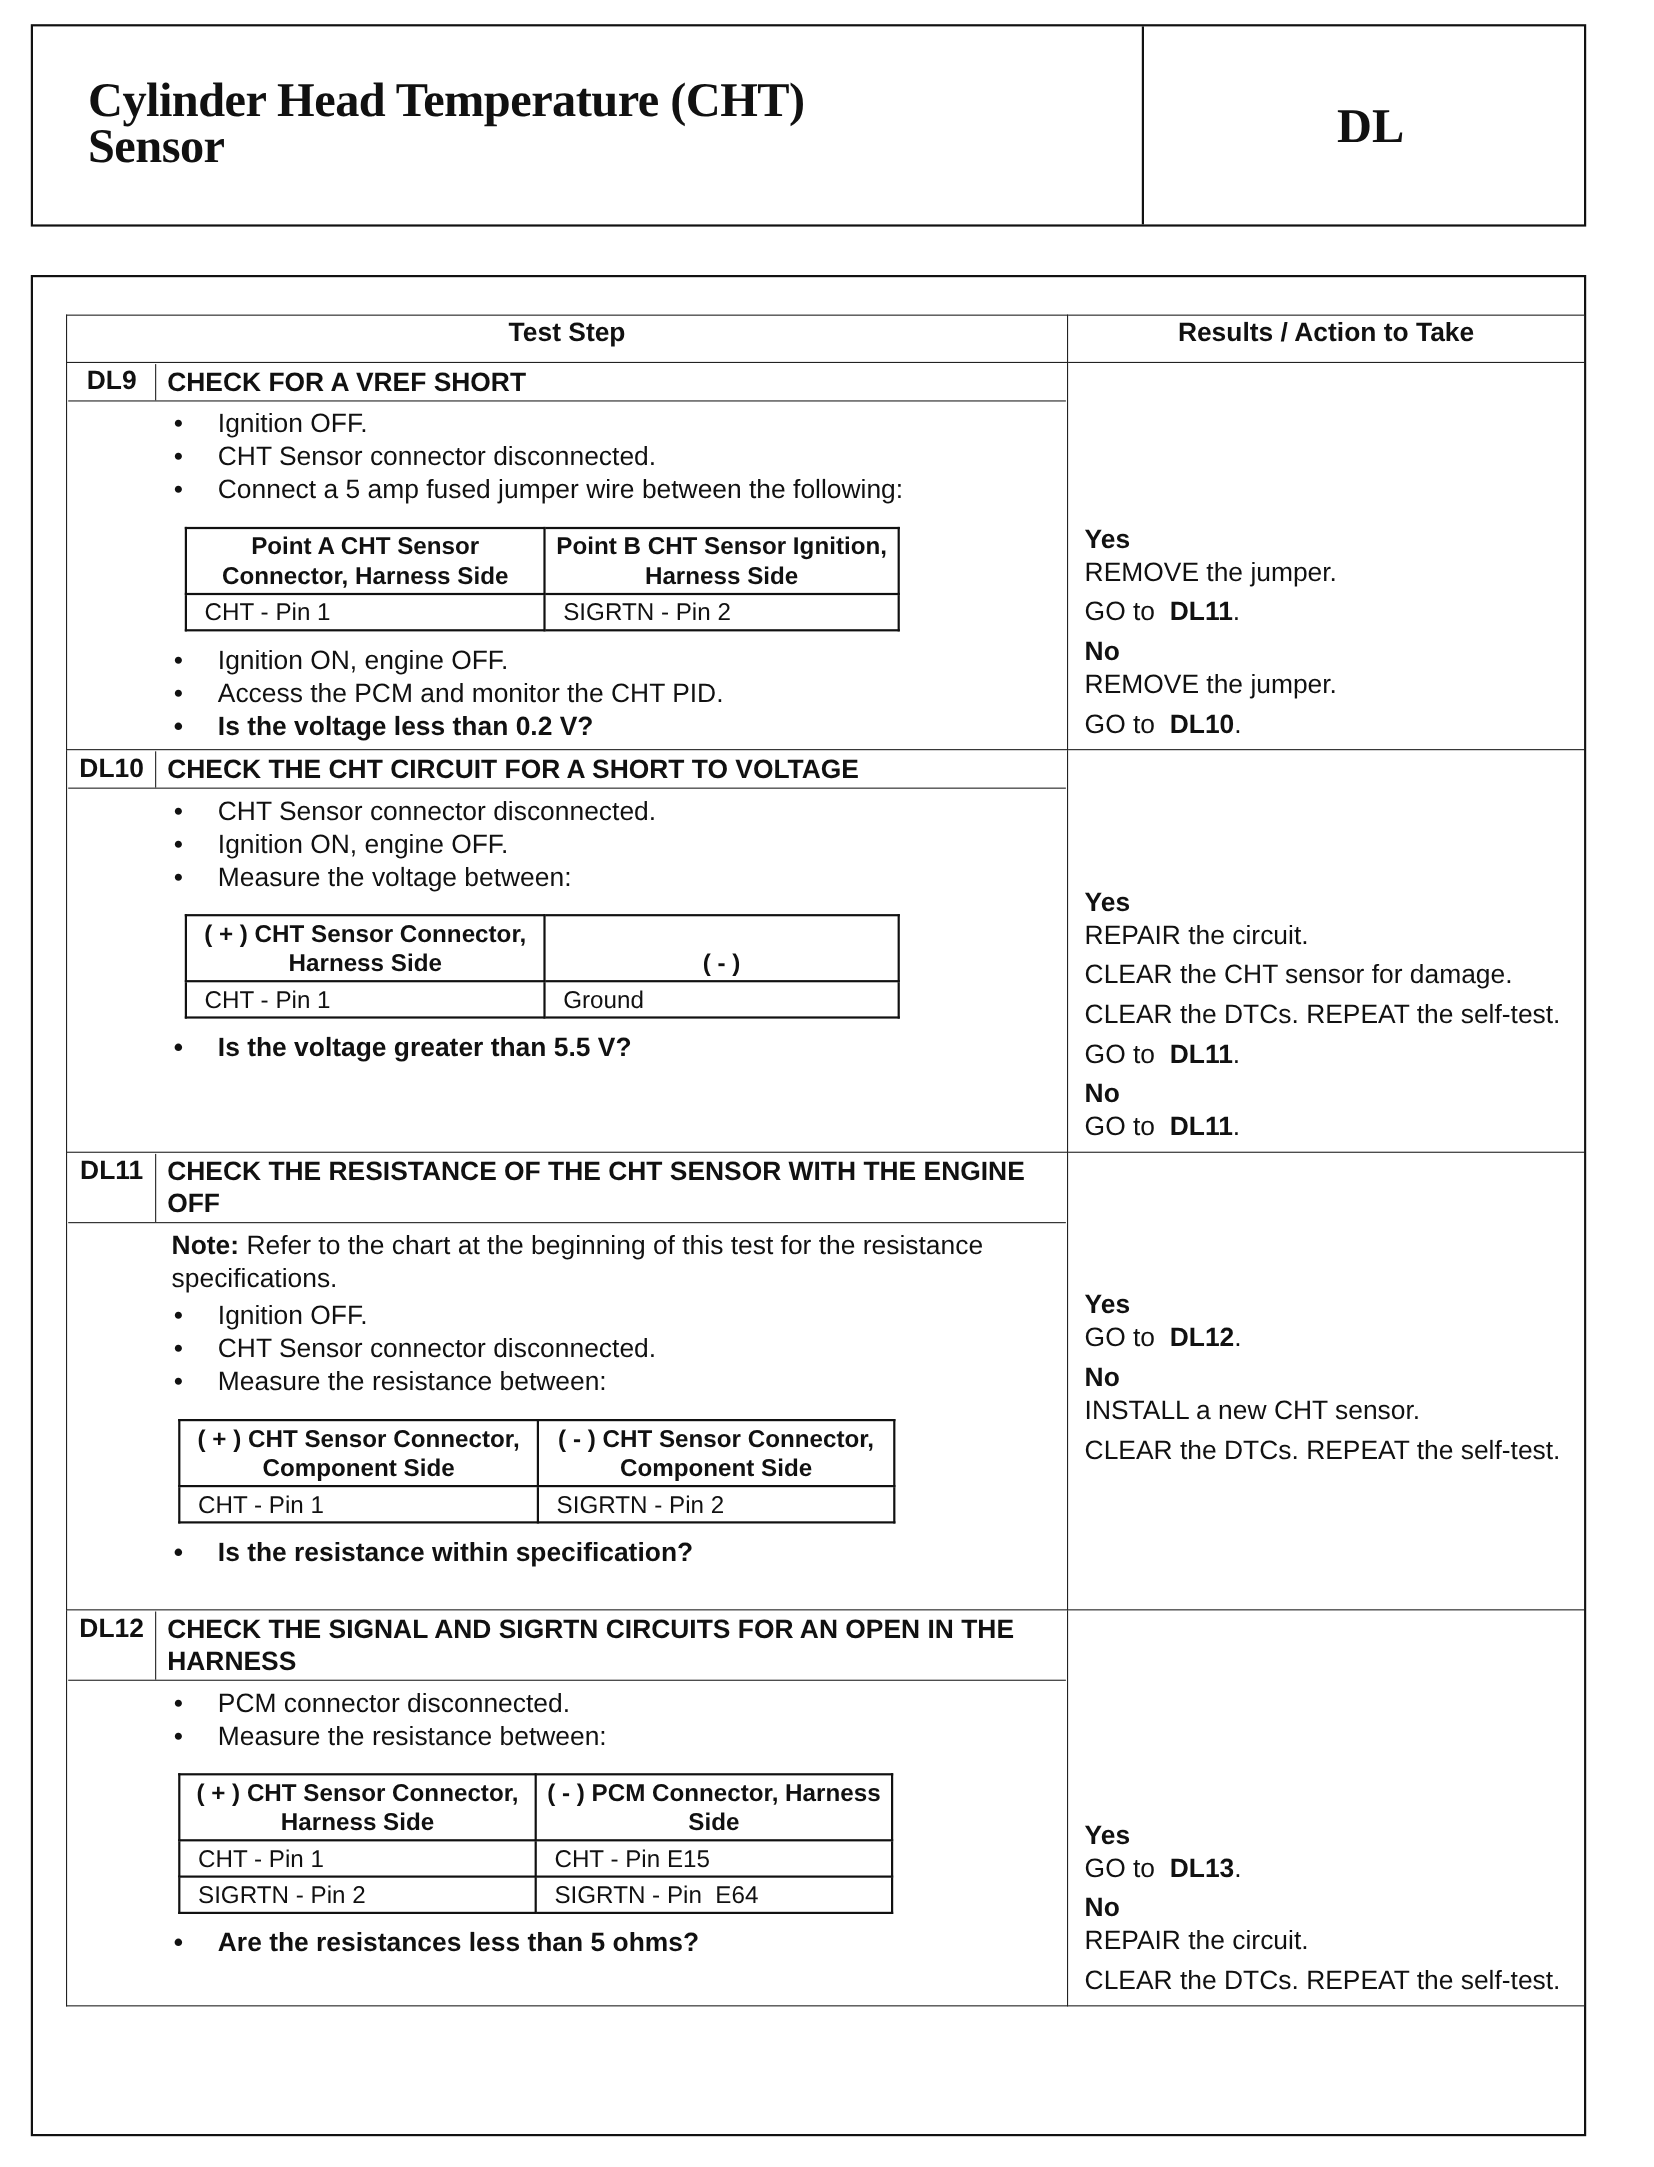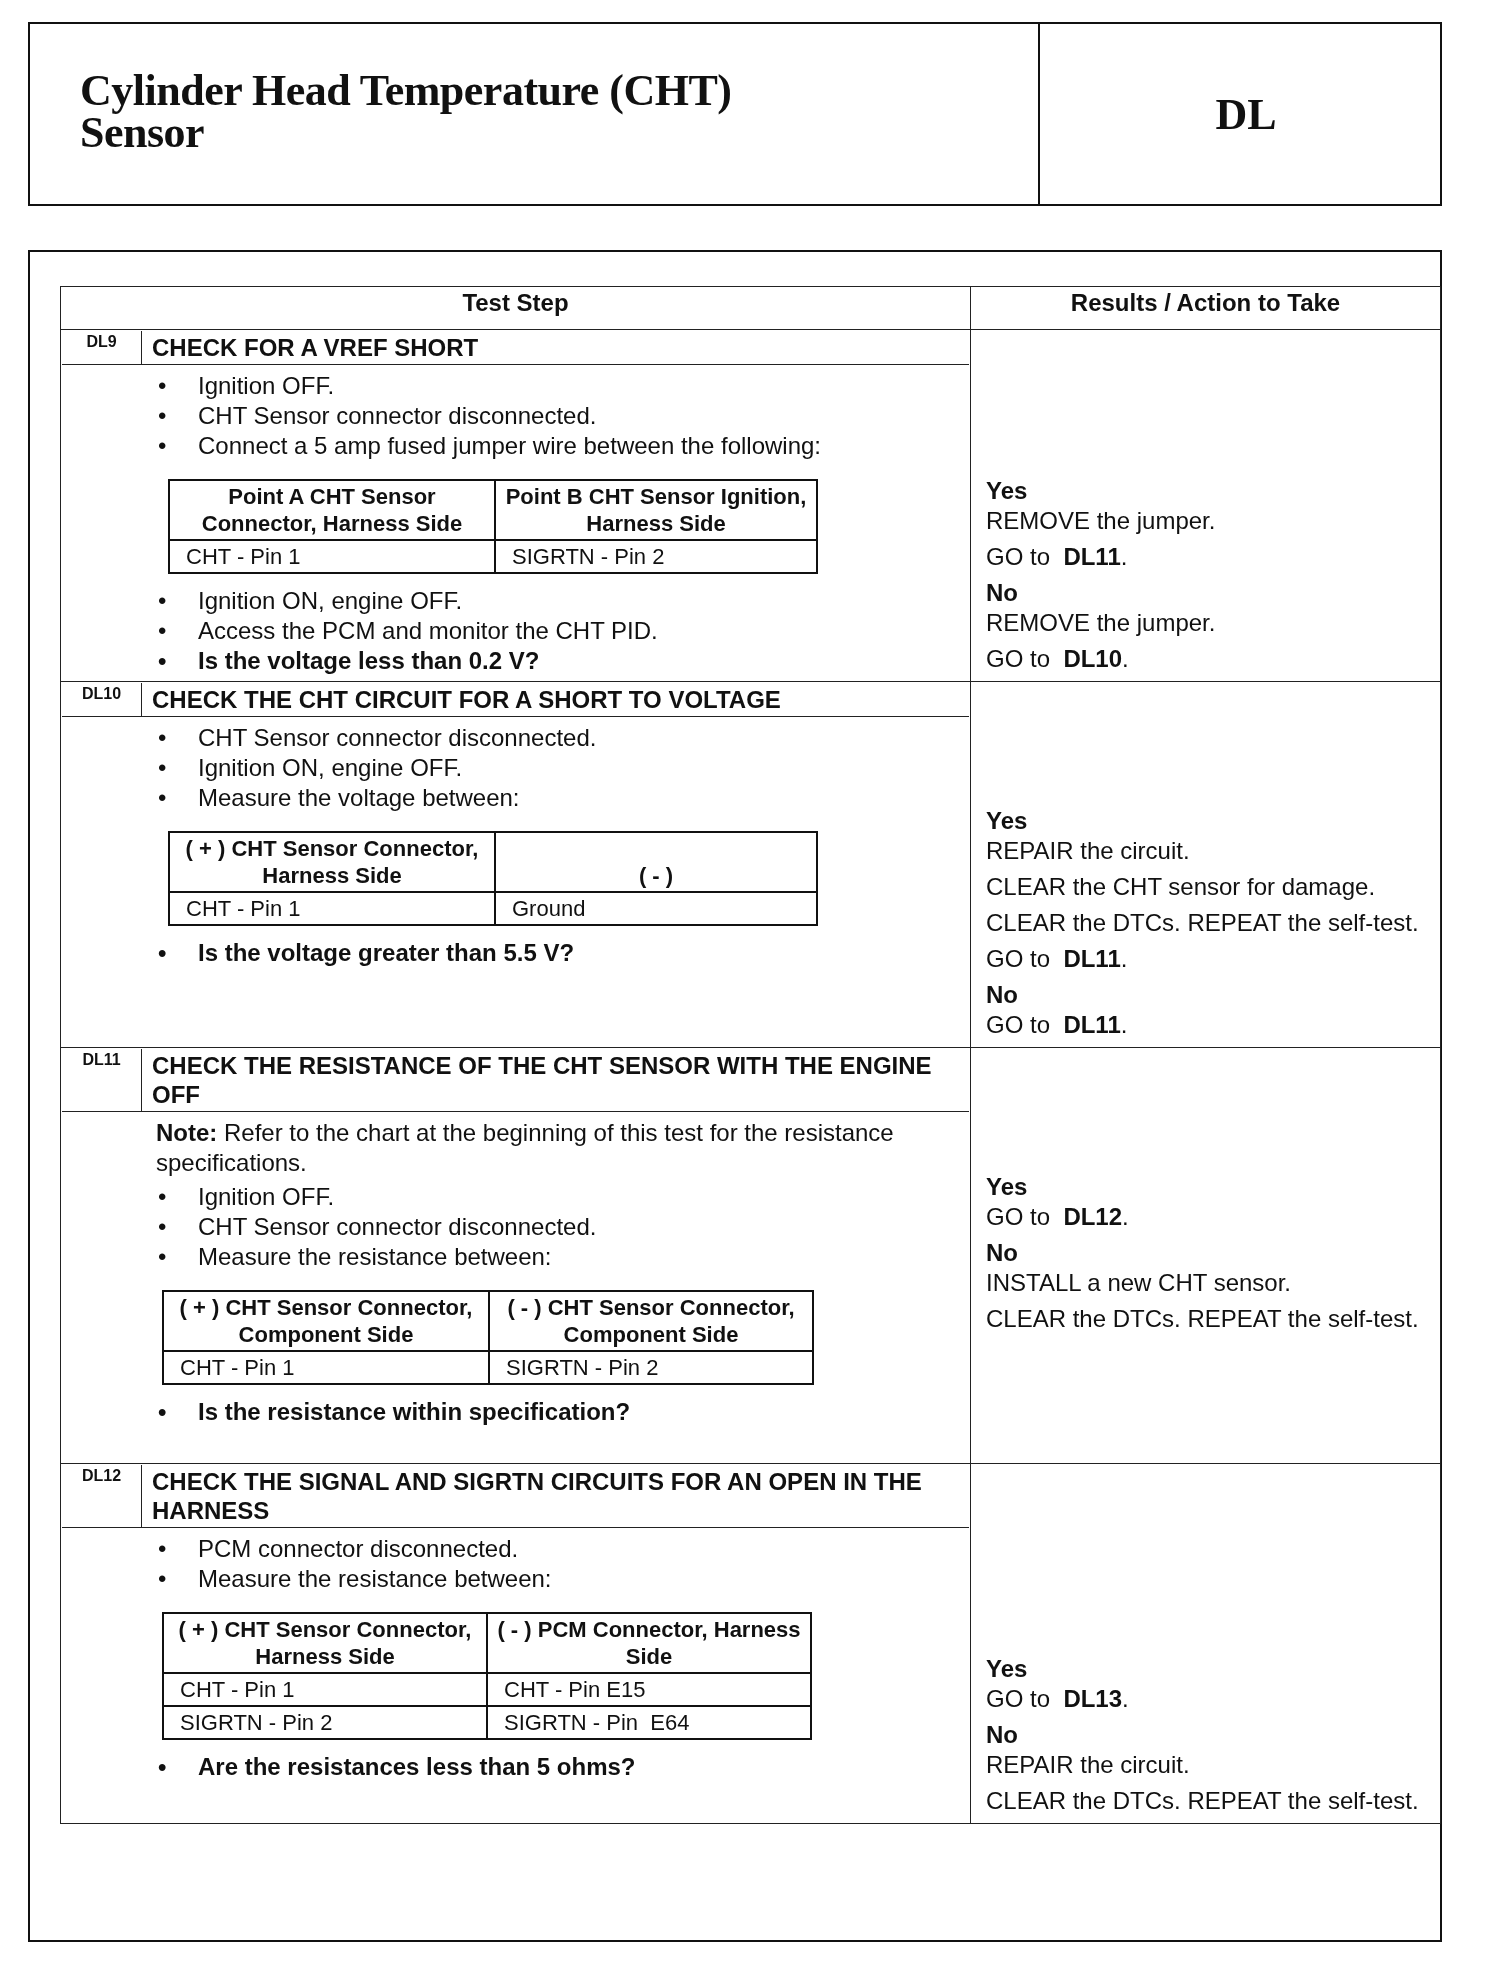--- a/index.html
+++ b/index.html
@@ -14,21 +14,21 @@
   .frame { position:absolute; left:28px; top:250px; width:1414px; height:1692px; border:2px solid #111; box-sizing:border-box; }
 
   
   .main { position:absolute; left:60px; top:286px; width:1378px; border-collapse:collapse; table-layout:fixed; }
   .main td, .main th { border:1.5px solid #222; vertical-align:top; }
   .main th { font-weight:bold; font-size:24px; height:40px; padding:2px 0 0 0; text-align:center; }
   .col-step { width:910px; }
   .col-res { width:470px; }
 
   .step-head { display:flex; border-bottom:1.5px solid #222; }
-  .step-id { width:80px; border-right:1.5px solid #222; font-weight:bold; font-size:16px; padding:2px 4px; box-sizing:border-box; text-align:center; }
+  .step-id { width:80px; border-right:1.5px solid #222; font-weight:bold; font-size:24px; padding:2px 4px; box-sizing:border-box; text-align:center; }
   .step-title { flex:1; font-weight:bold; font-size:24px; padding:2px 10px; line-height:29px; }
   .step-body { padding:6px 10px 4px 94px; font-size:24px; line-height:30px; }
 
   ul.bul { list-style:none; margin:0; padding:0; }
   ul.bul li { position:relative; padding-left:42px; }
   ul.bul li::before { content:"\2022"; position:absolute; left:2px; top:0; }
   ul.bul li.q { font-weight:bold; }
   .note b { font-weight:bold; }
 
   table.pins { border-collapse:collapse; margin:18px 0 12px 12px; table-layout:fixed; }

